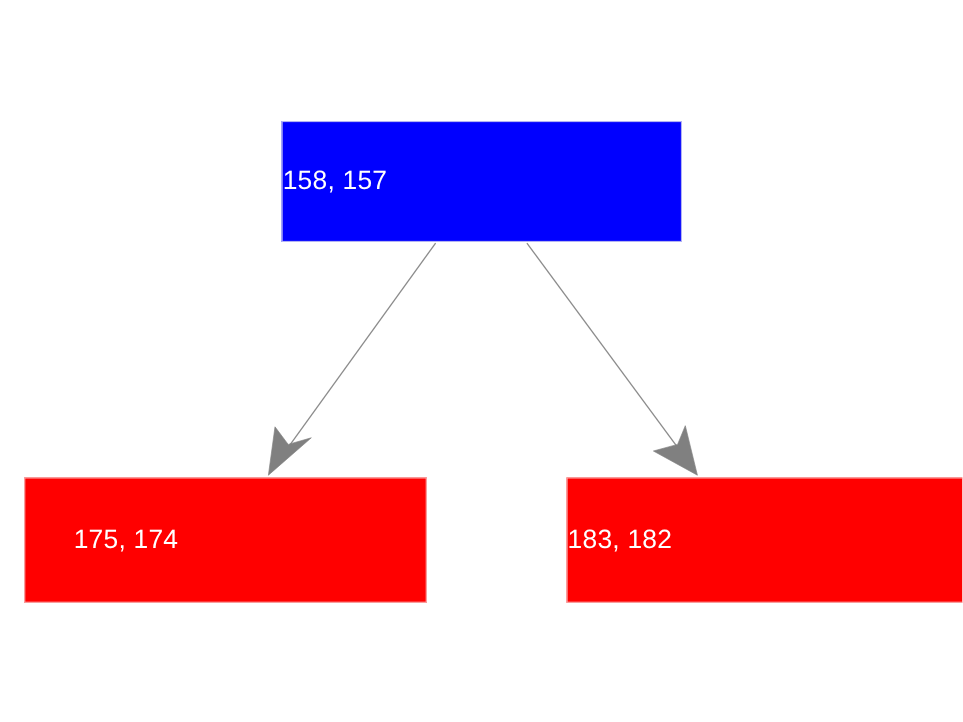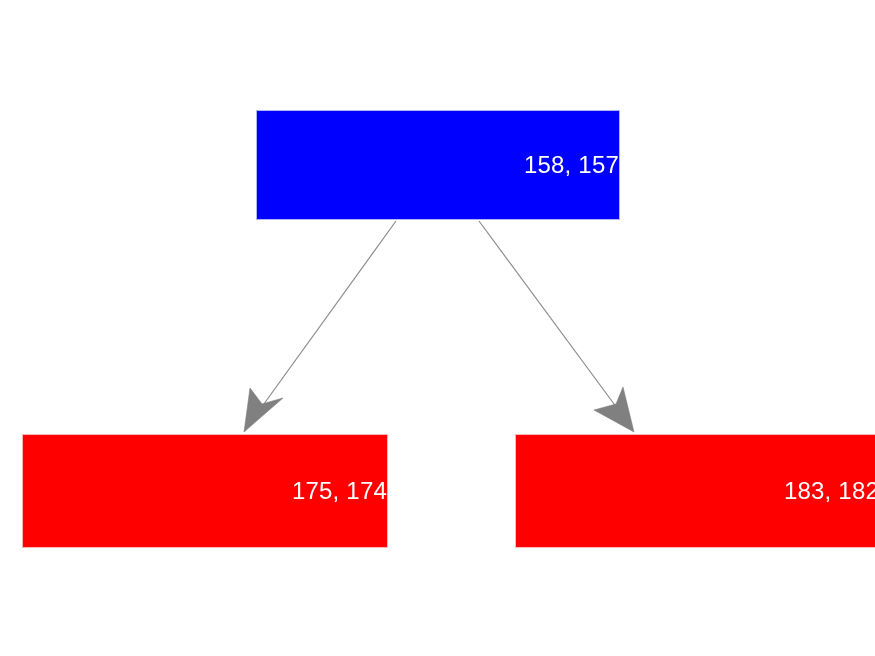--- a/index.html
+++ b/index.html
@@ -24,21 +24,21 @@
     top: 0;
     width: 875px;
     height: 656px;
     pointer-events: none;
   }
   .node {
     position: absolute;
     box-sizing: border-box;
     display: flex;
     align-items: center;
-    justify-content: flex-end;
+    justify-content: flex-start;
     color: #ffffff;
     font-family: "Liberation Sans", sans-serif;
     font-size: 24px;
     line-height: 1;
     letter-spacing: 0.2px;
     white-space: nowrap;
   }
   .node-root {
     left: 256px;
     top: 110px;
@@ -47,20 +47,21 @@
     background: #0000ff;
     border: 1px solid #b3b3f2;
   }
   .node-left {
     left: 22px;
     top: 434px;
     width: 366px;
     height: 114px;
     background: #ff0000;
     border: 1px solid #f7b8b8;
+    padding-left: 44px;
   }
   .node-right {
     left: 515px;
     top: 434px;
     width: 365px;
     height: 114px;
     background: #ff0000;
     border: 1px solid #f7b8b8;
   }
   .node-label {

